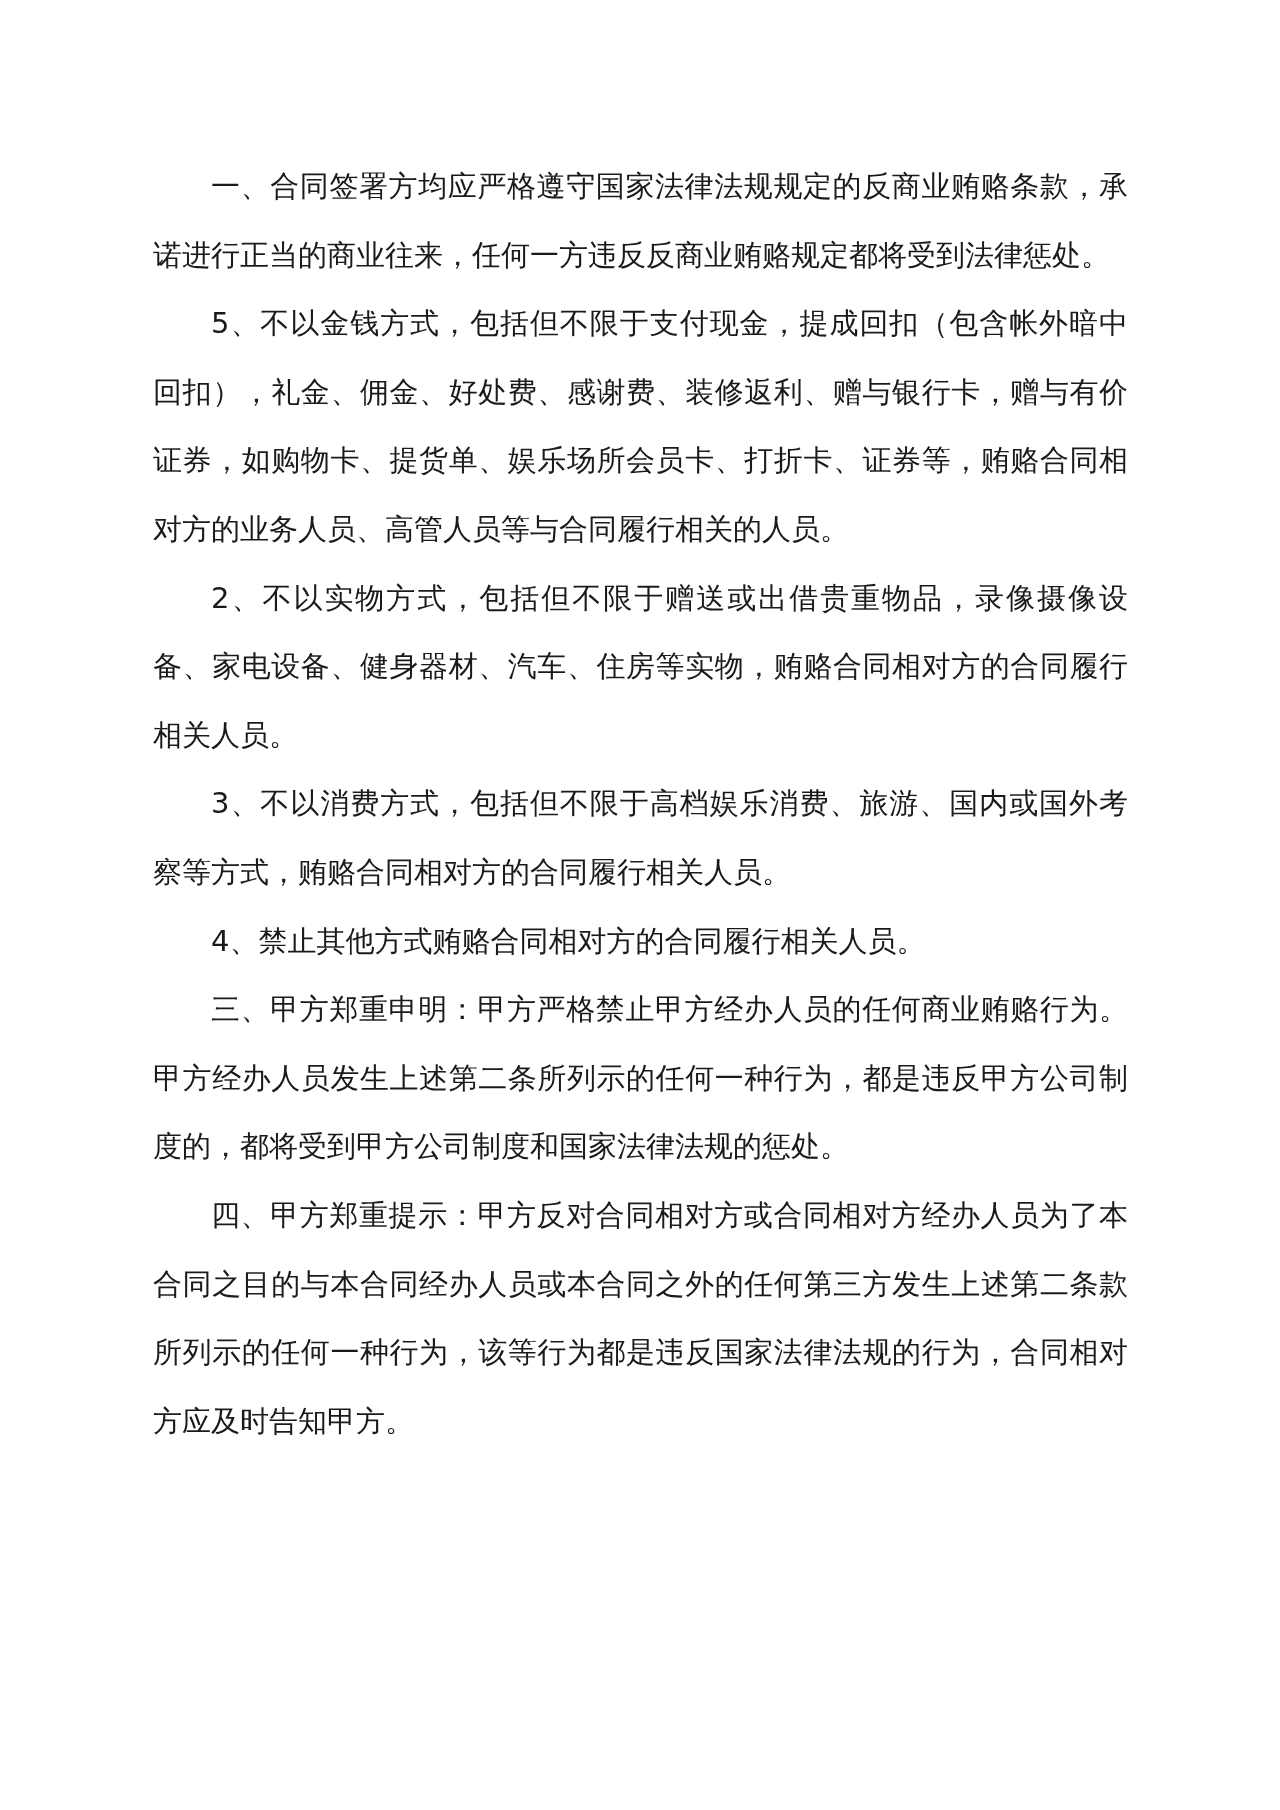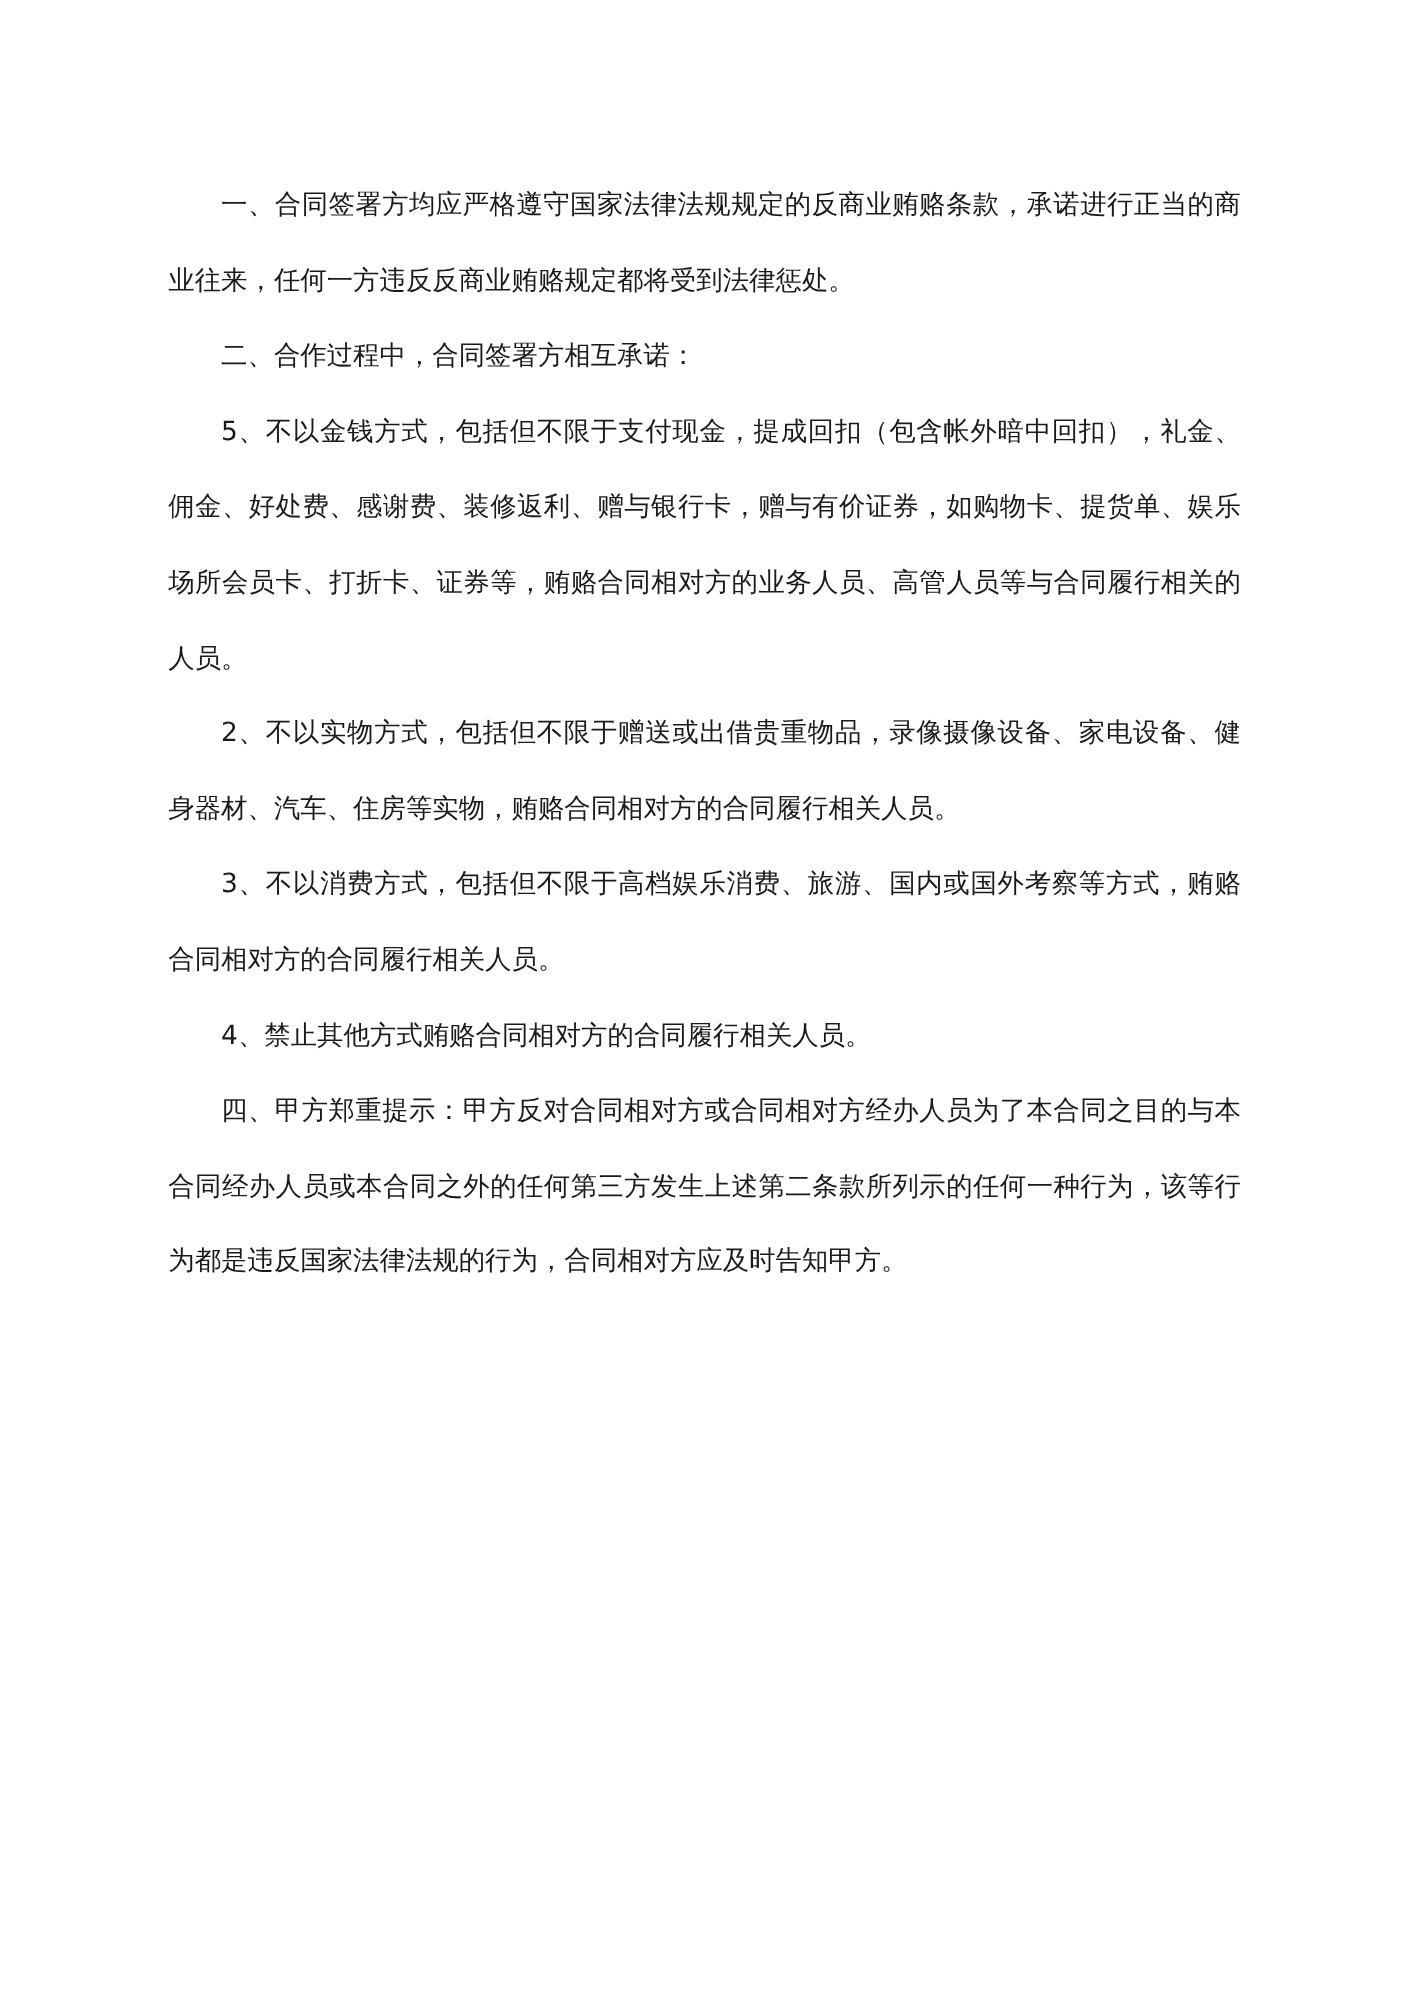--- a/index.html
+++ b/index.html
@@ -13,37 +13,37 @@
     position: relative;
     overflow: hidden;
   }
   .page {
     position: absolute;
     left: 153px;
     top: 152px;
     width: 975px;
     color: #1a1a1a;
     font-family: "DejaVu Sans", "Liberation Sans", sans-serif;
-    font-size: 24px;
+    font-size: 29px;
     line-height: 68.6px;
     letter-spacing: 0px;
   }
   .para {
     margin: 0;
     padding: 0;
     text-indent: 2em;
     text-align: justify;
     text-align-last: left;
     word-break: break-all;
   }
 </style>
 </head>
 <body>
 
 <div class="page">
   <p class="para">一、合同签署方均应严格遵守国家法律法规规定的反商业贿赂条款，承诺进行正当的商业往来，任何一方违反反商业贿赂规定都将受到法律惩处。</p>
-  <p class="para">二、合作过程中，合同签署方相互承诺：</p>
   <p class="para">5、不以金钱方式，包括但不限于支付现金，提成回扣（包含帐外暗中回扣），礼金、佣金、好处费、感谢费、装修返利、赠与银行卡，赠与有价证券，如购物卡、提货单、娱乐场所会员卡、打折卡、证券等，贿赂合同相对方的业务人员、高管人员等与合同履行相关的人员。</p>
   <p class="para">2、不以实物方式，包括但不限于赠送或出借贵重物品，录像摄像设备、家电设备、健身器材、汽车、住房等实物，贿赂合同相对方的合同履行相关人员。</p>
   <p class="para">3、不以消费方式，包括但不限于高档娱乐消费、旅游、国内或国外考察等方式，贿赂合同相对方的合同履行相关人员。</p>
   <p class="para">4、禁止其他方式贿赂合同相对方的合同履行相关人员。</p>
+  <p class="para">三、甲方郑重申明：甲方严格禁止甲方经办人员的任何商业贿赂行为。甲方经办人员发生上述第二条所列示的任何一种行为，都是违反甲方公司制度的，都将受到甲方公司制度和国家法律法规的惩处。</p>
   <p class="para">四、甲方郑重提示：甲方反对合同相对方或合同相对方经办人员为了本合同之目的与本合同经办人员或本合同之外的任何第三方发生上述第二条款所列示的任何一种行为，该等行为都是违反国家法律法规的行为，合同相对方应及时告知甲方。</p>
 </div>
 
 </body></html>

